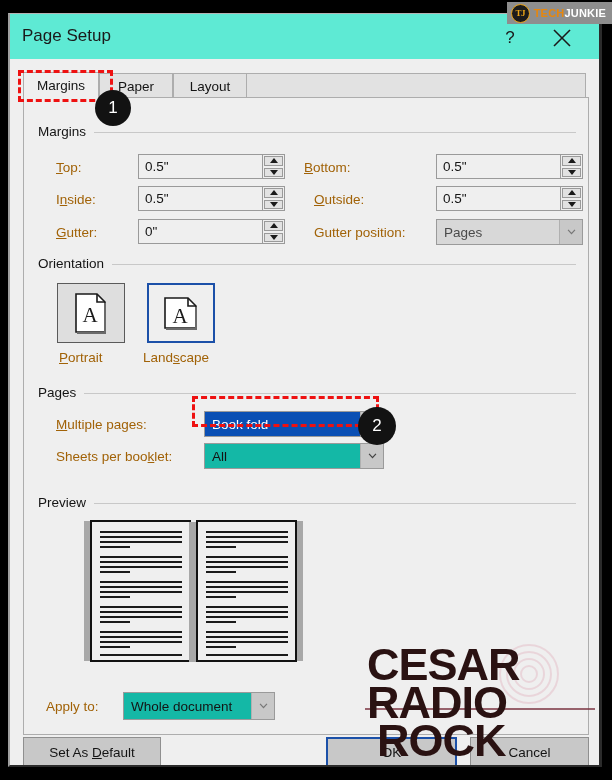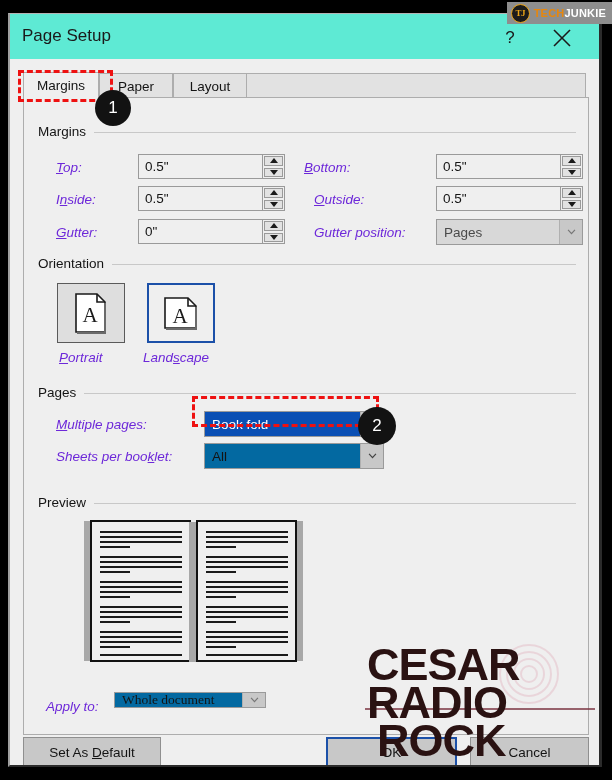--- a/index.html
+++ b/index.html
@@ -170,23 +170,22 @@
     flex: 1;
     height: 1px;
     background: #c8c8c8;
     margin-left: 8px;
     margin-top: 2px;
   }
 
   .fieldlabel {
     position: absolute;
     font-size: 13.5px;
-    color: #6d28d9;
+    color: #a16207;
     white-space: nowrap;
-    font-style: italic;
   }
   .fieldlabel u { text-decoration: underline; }
 
   
   .spin {
     position: absolute;
     height: 25px;
     border: 1px solid #9a9a9a;
     background: #efefef;
     box-sizing: border-box;
@@ -230,21 +229,21 @@
     border-left: 4px solid transparent;
     border-right: 4px solid transparent;
     border-top: 5px solid #1a1a1a;
   }
 
   
   .combo {
     position: absolute;
     height: 26px;
     border: 1px solid #9a9a9a;
-    background: #0369a1;
+    background: #14b8a6;
     box-sizing: border-box;
     display: flex;
     align-items: stretch;
     cursor: pointer;
   }
   .combo .cval {
     flex: 1;
     display: flex;
     align-items: center;
     padding-left: 7px;
@@ -612,21 +611,21 @@
           <div class="txtline" style="top:99px; width:30px;"></div>
           <div class="txtline" style="top:109px; width:82px;"></div>
           <div class="txtline" style="top:114px; width:82px;"></div>
           <div class="txtline" style="top:119px; width:82px;"></div>
           <div class="txtline" style="top:124px; width:30px;"></div>
           <div class="txtline" style="top:132px; width:82px;"></div>
         </div>
       </div>
 
       <div class="fieldlabel" style="left:22px; top:601px;">Apply to:</div>
-      <div class="combo" style="left:90px; top:594px; width:152px; height:16px;font-family:Liberation Serif, serif;">
+      <div class="combo" style="left:99px; top:594px; width:152px; height:28px;">
         <div class="cval">Whole document</div>
         <div class="cbtn">
           <svg class="chev" viewBox="0 0 10 7">
               <polyline points="1,1 5,5.5 9,1" fill="none" stroke="#777" stroke-width="1.4"></polyline>
             </svg>
         </div>
       </div>
 
     </div>
 

